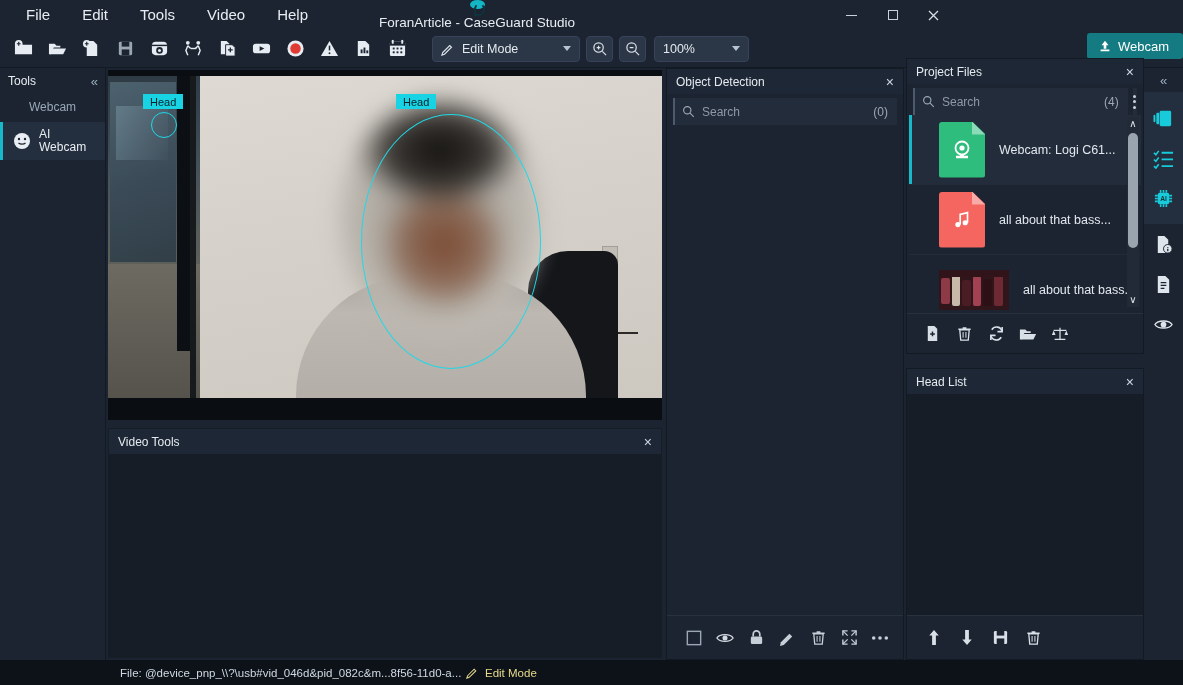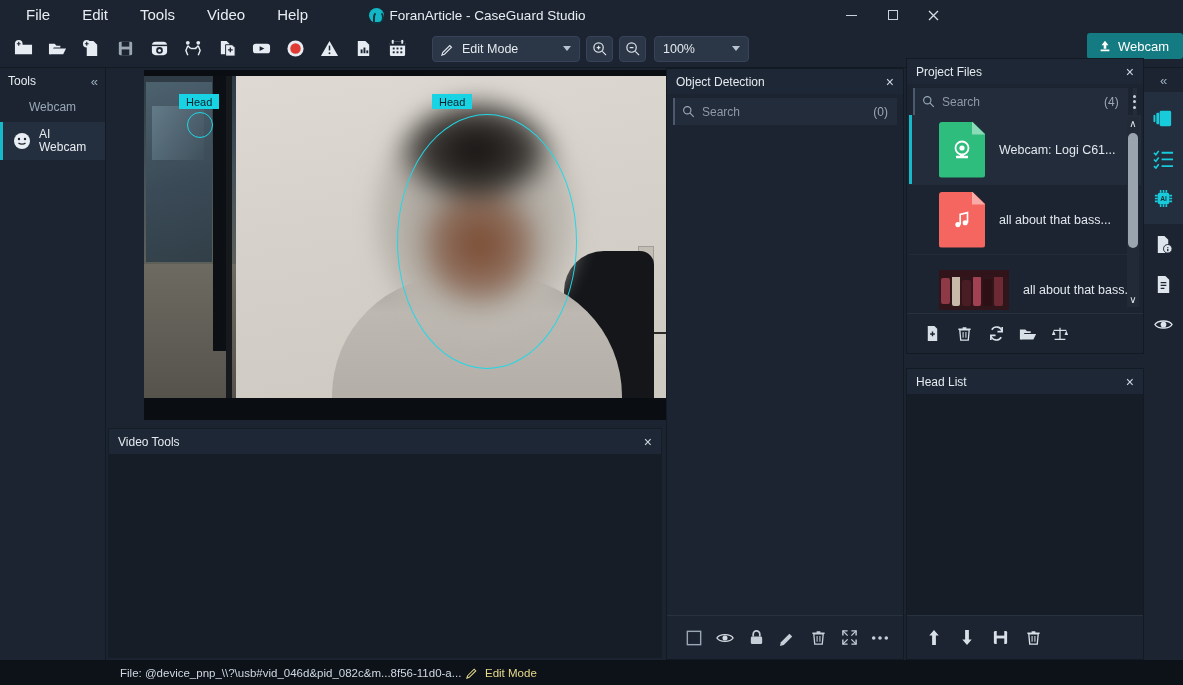--- a/index.html
+++ b/index.html
@@ -19,20 +19,21 @@
   }
   .menubar { display: flex; align-items: center; height: 30px; padding-left: 10px; }
   .menu-item {
     font-size: 15px; color: #e8edf2; padding: 2px 16px; line-height: 22px;
     cursor: default;
   }
   .title-center {
     position: absolute; left: 0; right: 0; top: 0; height: 30px;
     display: flex; align-items: center; justify-content: center; gap: 6px;
     pointer-events: none;
+    flex-direction: column;
   }
   .title-text { font-size: 13.5px; color: #e8edf2; }
   .logo-mark {
     width: 15px; height: 15px; border-radius: 50%;
     background: #12b6c4; display: inline-block; position: relative;
   }
   .logo-mark::after {
     content: ""; position: absolute; left: 4px; top: 3px;
     width: 7px; height: 9px; border: 2px solid #10323c;
     border-radius: 50% 50% 50% 0; border-top-color: transparent;
@@ -112,21 +113,20 @@
   .tool-item-label { font-size: 12px; line-height: 13px; color: #e8edf2; }
 
   
   .center {
     position: absolute; left: 106px; top: 68px; width: 558px; height: 592px;
     background: #1b2430;
   }
   .video-wrap {
     position: absolute; left: 2px; top: 2px; width: 554px; height: 350px;
     background: #0a0d12;
-    margin-left: 36px;
   }
   .video-frame {
     position: absolute; left: 0; top: 6px; width: 554px; height: 322px;
     overflow: hidden; background: #0d1117;
   }
   .vid-wall {
     position: absolute; left: 90px; top: 0; width: 464px; height: 322px;
     background: linear-gradient(170deg,#dedad3 0%,#d6d2cb 40%,#cdc8c0 100%);
   }
   .vid-left {

